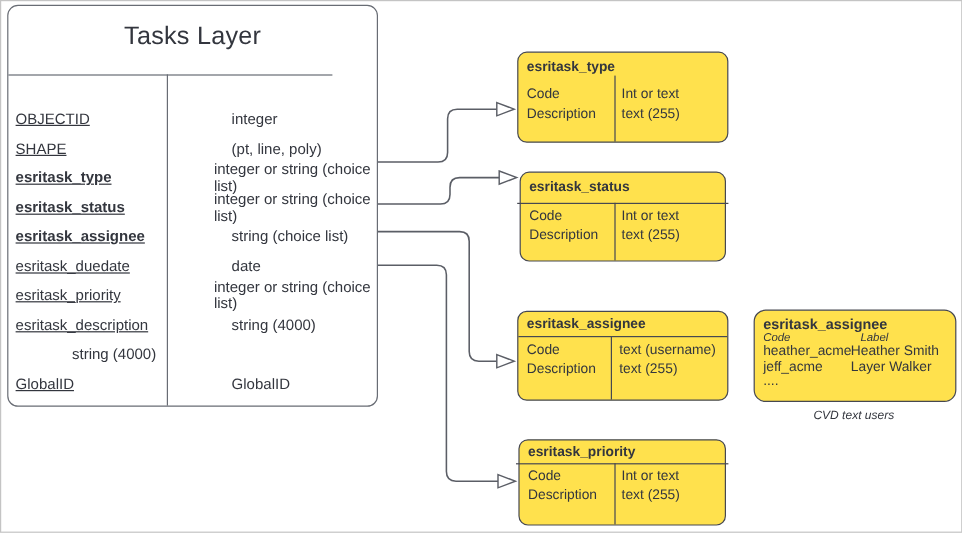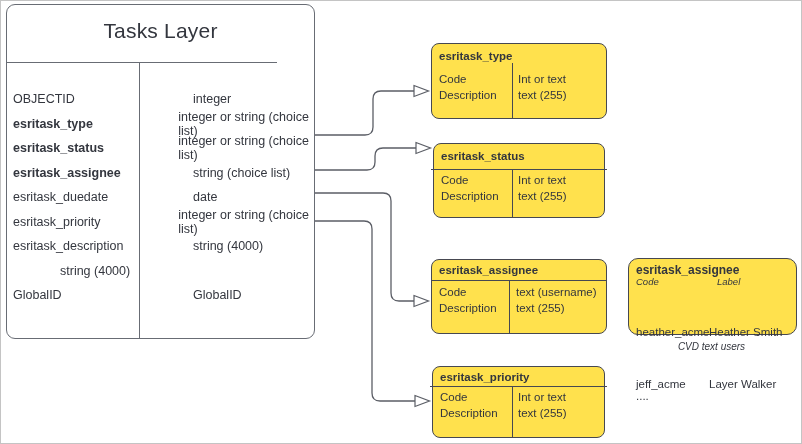--- a/index.html
+++ b/index.html
@@ -19,21 +19,21 @@
   
   .tasks-box{
     position:absolute;left:5px;top:3px;width:307px;height:333px;
     background:#fff;border:1.4px solid var(--box_border,#686c74);border-radius:9px;
   }
   .tasks-title{margin-top:14px;text-align:center;font-size:21px;letter-spacing:.2px;}
   .title-sep{position:absolute;left:0;top:57px;width:270px;height:1.4px;background:var(--box_border,#686c74);}
   .col-div{position:absolute;left:132px;top:57px;bottom:0;width:1.4px;background:var(--box_border,#686c74);}
   .tasks-rows{position:absolute;left:0;right:0;top:82px;}
   .trow{height:24.5px;display:flex;align-items:center;font-size:12.5px;}
-  .trow .fname{width:133px;padding-left:6px;box-sizing:border-box;}
+  .trow .fname{width:133px;padding-left:6px;box-sizing:border-box;text-decoration:underline;}
   .trow .ftype{padding-left:8px;margin-left:45px;}
   .bold{font-weight:bold;}
 
   
   .ybox{
     position:absolute;background:var(--yellow,#ffe14d);
     border:1.4px solid var(--ybox_border,#464851);border-radius:8px;
     font-size:11.5px;
   }
   .yhdr{font-weight:bold;padding:6px 0 0 7px;font-size:11.5px;}
@@ -43,21 +43,21 @@
 
   
   .cvd-box{
     position:absolute;left:627px;top:257px;width:167px;height:75px;
     background:var(--yellow,#ffe14d);border:1.4px solid var(--ybox_border,#464851);border-radius:10px;
   }
   .cvd-hdr{font-weight:bold;font-size:12px;padding:4px 0 0 7px;}
   .cvd-grid{position:absolute;left:7px;top:17px;display:grid;grid-template-columns:73px auto;column-gap:0;}
   .cvd-colhdr{font-style:italic;font-size:9.5px;line-height:11px;}
   .cvd-colhdr.lbl{padding-left:8px;}
-  .cvd-cell{font-size:11.5px;line-height:12.5px;margin-top:39px;}
+  .cvd-cell{font-size:11.5px;line-height:12.5px;}
   .cvd-ellipsis{font-size:11.5px;line-height:12px;}
   .cvd-caption{
     position:absolute;left:627px;top:340px;width:167px;text-align:center;
     font-style:italic;font-size:10px;
   }
 </style>
 </head>
 <body>
 
 <div class="canvas">
@@ -78,20 +78,24 @@
   </svg>
 
   <div class="tasks-box">
     <div class="tasks-title">Tasks Layer</div>
     <div class="title-sep"></div>
     <div class="col-div"></div>
     <div class="tasks-rows">
       <div class="trow">
         <div class="fname">OBJECTID</div>
         <div class="ftype">integer</div>
+      </div>
+      <div class="trow">
+        <div class="fname">SHAPE</div>
+        <div class="ftype">(pt, line, poly)</div>
       </div>
       <div class="trow">
         <div class="fname bold">esritask_type</div>
         <div class="ftype">integer or string (choice list)</div>
       </div>
       <div class="trow">
         <div class="fname bold">esritask_status</div>
         <div class="ftype">integer or string (choice list)</div>
       </div>
       <div class="trow">

